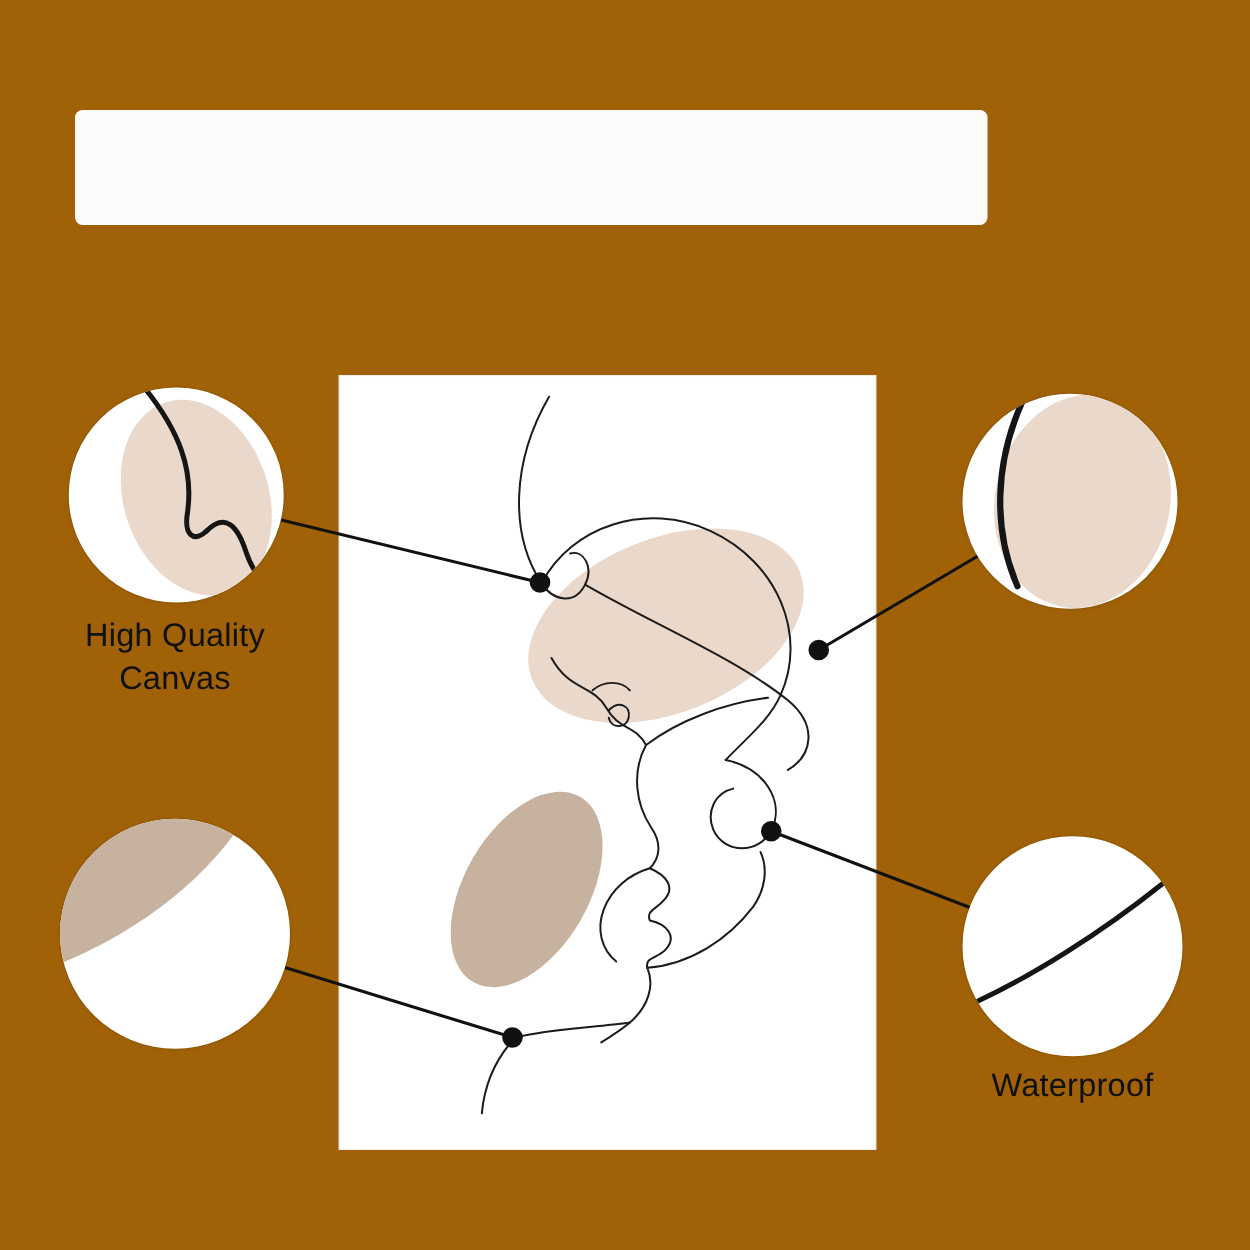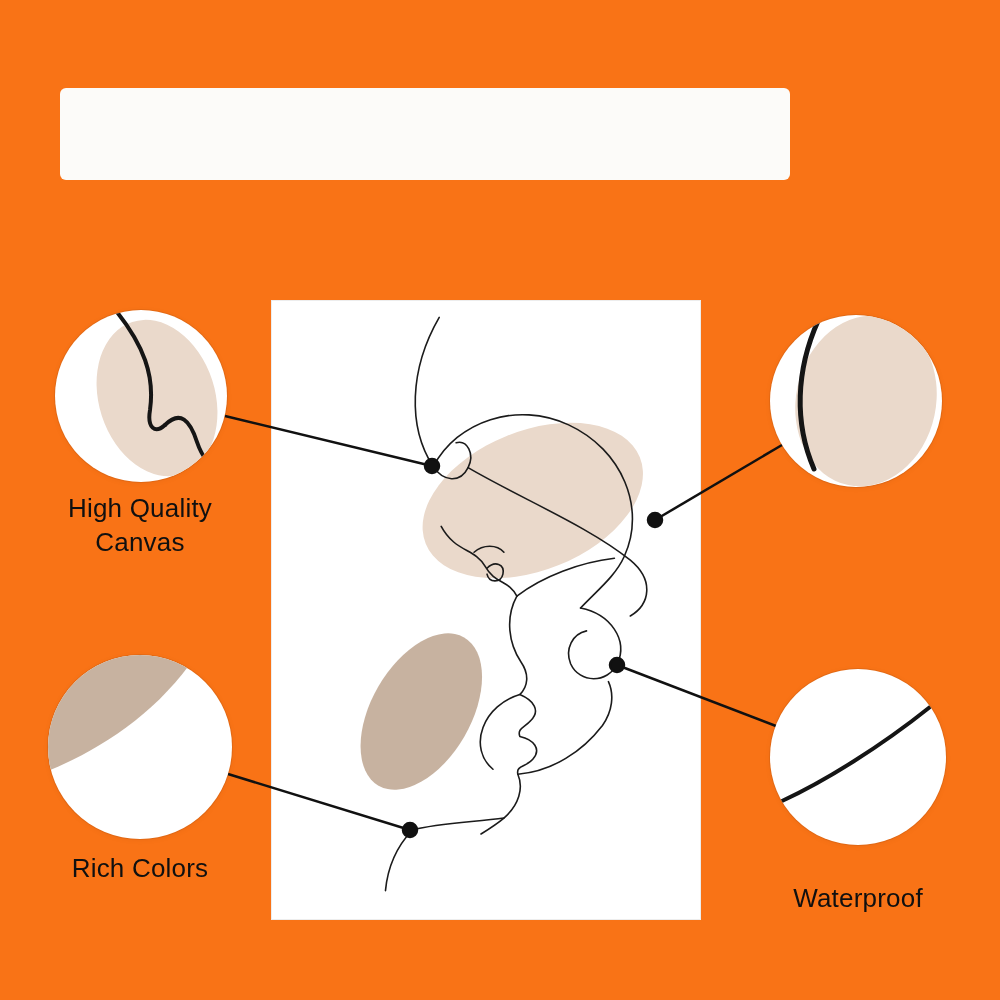--- a/index.html
+++ b/index.html
@@ -1,17 +1,17 @@
 <!DOCTYPE html>
 <html><head>
 <meta charset="utf-8">
 <style>
   html,body{margin:0;padding:0;background:#ffffff;}
   .stage{
-    position:relative;width:1000px;height:1000px;background:#f97316;
+    position:relative;width:1000px;height:1000px;background:#a16207;
     font-family:"Liberation Sans","DejaVu Sans",sans-serif;overflow:hidden;
   }
   .top-panel{
     position:absolute;left:60px;top:88px;width:730px;height:92px;
     background:#fcfbf9;border-radius:6px;
   }
   .art-canvas{
     position:absolute;left:271px;top:300px;width:430px;height:620px;
     background:#ffffff;border:1px solid #ededed;box-sizing:border-box;
   }
@@ -29,21 +29,21 @@
   .circle-tr{left:770px;top:315px;width:172px;height:172px;}
   .circle-bl{left:48px;top:655px;width:184px;height:184px;}
   .circle-br{left:770px;top:669px;width:176px;height:176px;}
   .callout-label{
     position:absolute;text-align:center;color:#101010;
     font-size:26px;font-weight:500;line-height:1.3;letter-spacing:0.2px;
   }
   .label-tl{left:40px;top:492px;width:200px;}
   .label-tr{left:748px;top:506px;width:216px;}
   .label-bl{left:37px;top:852px;width:206px;}
-  .label-br{left:750px;top:852px;width:216px;margin-top:30px;}
+  .label-br{left:750px;top:852px;width:216px;}
 </style>
 </head>
 <body>
 
 <div class="stage">
 
   <div class="top-panel"></div>
 
   <div class="art-canvas">
     <svg viewBox="0 0 430 620">
@@ -104,16 +104,15 @@
     </svg>
   </div>
 
   <div class="callout-circle circle-br">
     <svg viewBox="0 0 176 176">
       <path d="M 12 132 C 55 112, 110 78, 160 38" fill="none" stroke="#151515" stroke-width="4" stroke-linecap="round"></path>
     </svg>
   </div>
 
   <div class="callout-label label-tl">High Quality Canvas</div>
-  <div class="callout-label label-bl">Rich Colors</div>
   <div class="callout-label label-br">Waterproof</div>
 
 </div>
 
 </body></html>

